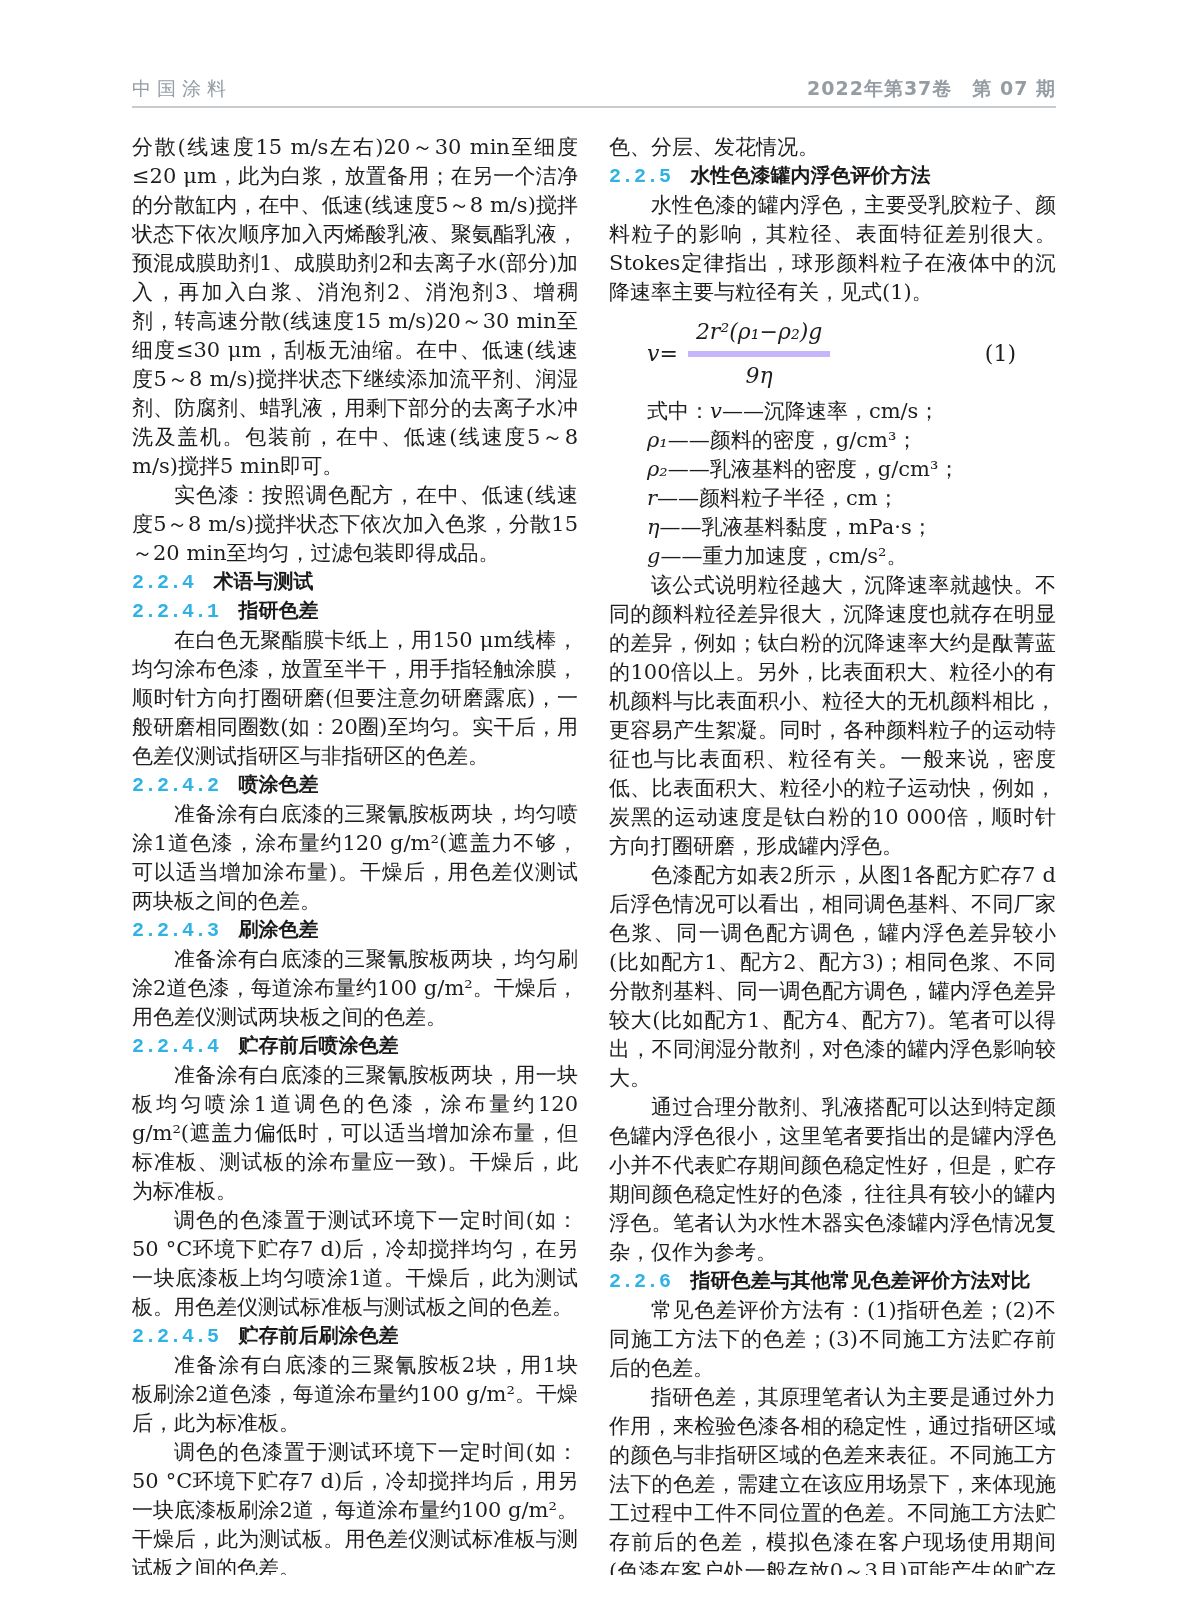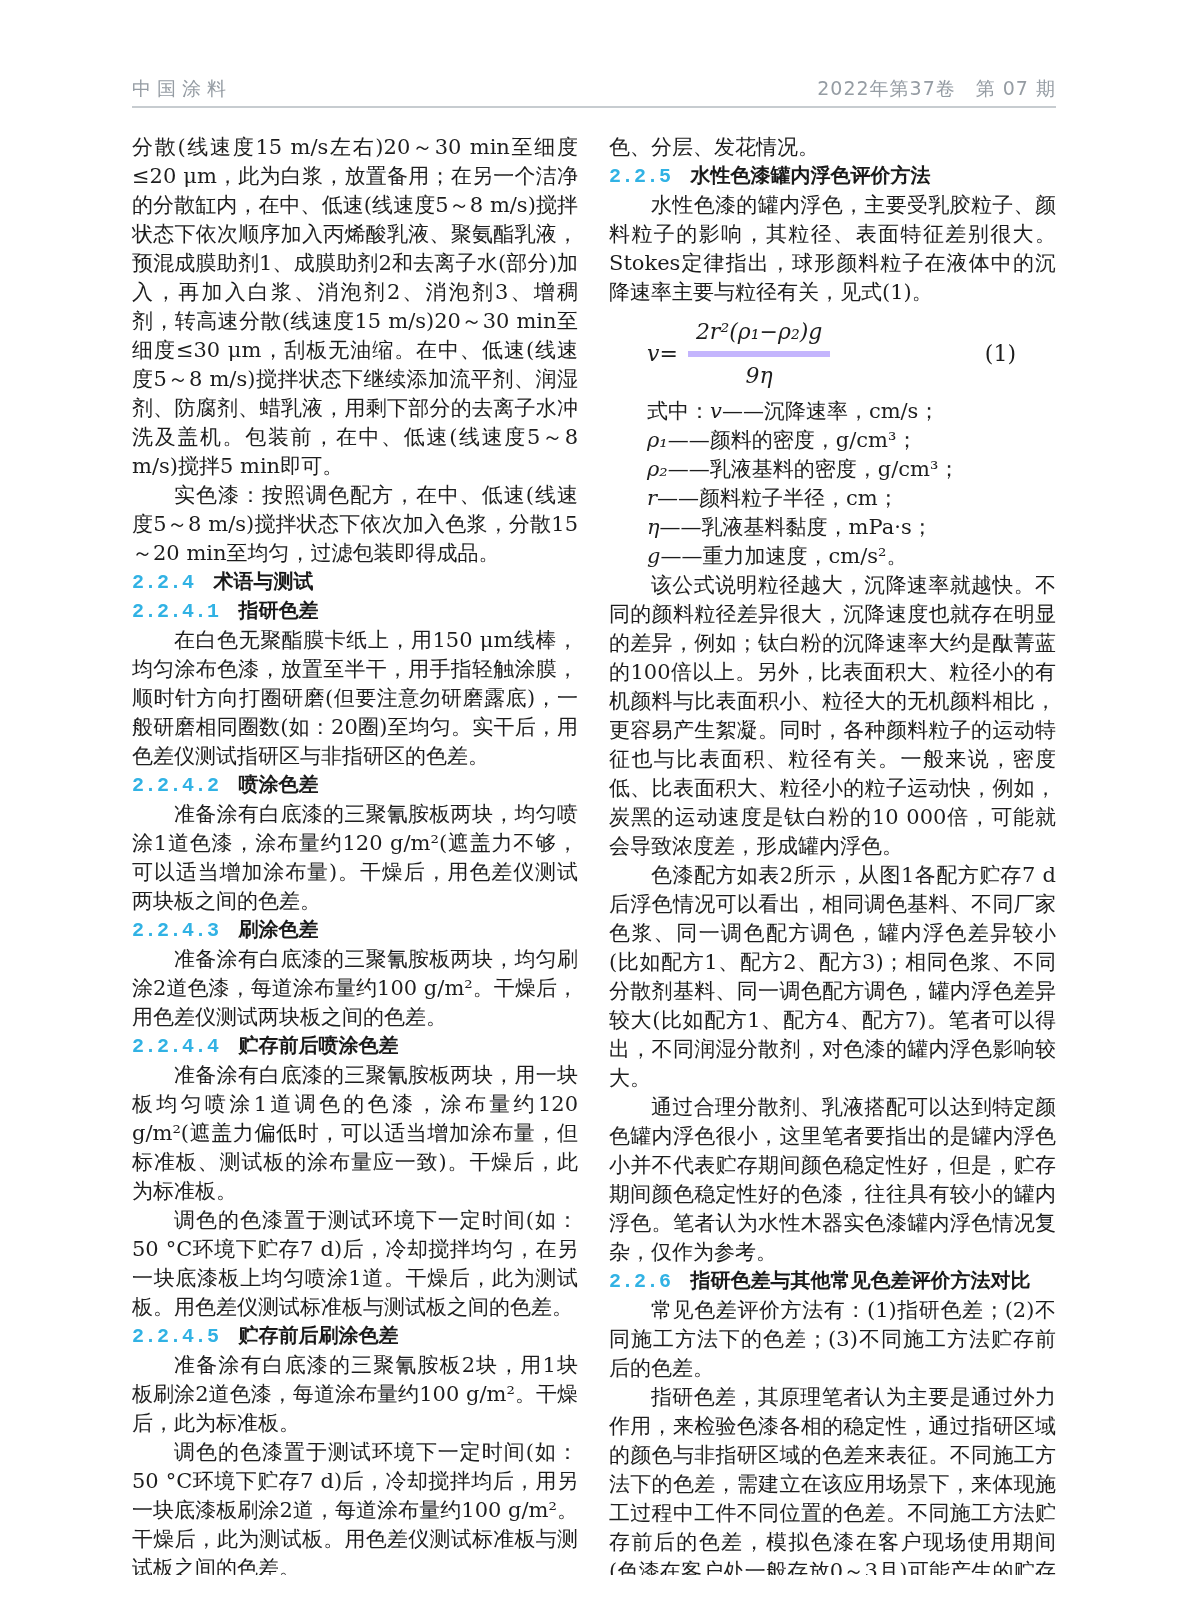--- a/index.html
+++ b/index.html
@@ -14,21 +14,21 @@
   
   .header{
     position:absolute;left:132px;top:78px;width:924px;height:30px;
     border-bottom:2px solid #c7ccd0;
     font-family:"DejaVu Sans","Liberation Sans",sans-serif;
     font-size:19px;color:#959ca3;
     display:flex;justify-content:space-between;align-items:flex-end;
     padding-bottom:4px;box-sizing:border-box;
   }
   .header .journal{letter-spacing:6px;}
-  .header .issue{letter-spacing:1px;}
+  .header .issue{letter-spacing:1px;font-weight:bold;}
   
   .col{position:absolute;top:133px;font-size:21px;line-height:29px;}
   .col-left{left:132px;width:446px;}
   .col-right{left:609px;width:447px;}
   p.body{margin:0;text-align:justify;text-justify:inter-ideograph;}
   p.body.ind{text-indent:2em;}
   .heading{
     font-family:Liberation Mono, monospace;
     font-weight:bold;font-size:20px;line-height:29px;
     white-space:nowrap;color:#1a1a1a;
@@ -109,21 +109,21 @@
         <span class="f-eqnum">(1)</span>
       </div>
       <div class="defs">
         <div class="defline"><span class="defintro">式中：</span><span class="sym">v</span><span class="defrest">——沉降速率，cm/s；</span></div>
         <div class="defline"><span class="sym">ρ₁</span><span class="defrest">——颜料的密度，g/cm³；</span></div>
         <div class="defline"><span class="sym">ρ₂</span><span class="defrest">——乳液基料的密度，g/cm³；</span></div>
         <div class="defline"><span class="sym">r</span><span class="defrest">——颜料粒子半径，cm；</span></div>
         <div class="defline"><span class="sym">η</span><span class="defrest">——乳液基料黏度，mPa·s；</span></div>
         <div class="defline"><span class="sym">g</span><span class="defrest">——重力加速度，cm/s²。</span></div>
       </div>
-      <p class="body ind">该公式说明粒径越大，沉降速率就越快。不同的颜料粒径差异很大，沉降速度也就存在明显的差异，例如；钛白粉的沉降速率大约是酞菁蓝的100倍以上。另外，比表面积大、粒径小的有机颜料与比表面积小、粒径大的无机颜料相比，更容易产生絮凝。同时，各种颜料粒子的运动特征也与比表面积、粒径有关。一般来说，密度低、比表面积大、粒径小的粒子运动快，例如，炭黑的运动速度是钛白粉的10 000倍，可能就会导致浓度差，形成罐内浮色。</p>
+      <p class="body ind">该公式说明粒径越大，沉降速率就越快。不同的颜料粒径差异很大，沉降速度也就存在明显的差异，例如；钛白粉的沉降速率大约是酞菁蓝的100倍以上。另外，比表面积大、粒径小的有机颜料与比表面积小、粒径大的无机颜料相比，更容易产生絮凝。同时，各种颜料粒子的运动特征也与比表面积、粒径有关。一般来说，密度低、比表面积大、粒径小的粒子运动快，例如，炭黑的运动速度是钛白粉的10 000倍，顺时针方向打圈研磨，形成罐内浮色。</p>
       <p class="body ind">色漆配方如表2所示，从图1各配方贮存7 d后浮色情况可以看出，相同调色基料、不同厂家色浆、同一调色配方调色，罐内浮色差异较小(比如配方1、配方2、配方3)；相同色浆、不同分散剂基料、同一调色配方调色，罐内浮色差异较大(比如配方1、配方4、配方7)。笔者可以得出，不同润湿分散剂，对色漆的罐内浮色影响较大。</p>
       <p class="body ind">通过合理分散剂、乳液搭配可以达到特定颜色罐内浮色很小，这里笔者要指出的是罐内浮色小并不代表贮存期间颜色稳定性好，但是，贮存期间颜色稳定性好的色漆，往往具有较小的罐内浮色。笔者认为水性木器实色漆罐内浮色情况复杂，仅作为参考。</p>
       <div class="heading"><span class="hnum">2.2.6</span><span class="htitle">指研色差与其他常见色差评价方法对比</span></div>
       <p class="body ind">常见色差评价方法有：(1)指研色差；(2)不同施工方法下的色差；(3)不同施工方法贮存前后的色差。</p>
       <p class="body ind">指研色差，其原理笔者认为主要是通过外力作用，来检验色漆各相的稳定性，通过指研区域的颜色与非指研区域的色差来表征。不同施工方法下的色差，需建立在该应用场景下，来体现施工过程中工件不同位置的色差。不同施工方法贮存前后的色差，模拟色漆在客户现场使用期间(色漆在客户处一般存放0～3月)可能产生的贮存前后的色差。</p>
     </div>
 
   <div class="footer">
     <span class="pagenum">22</span>
     <span class="fbar"></span>

